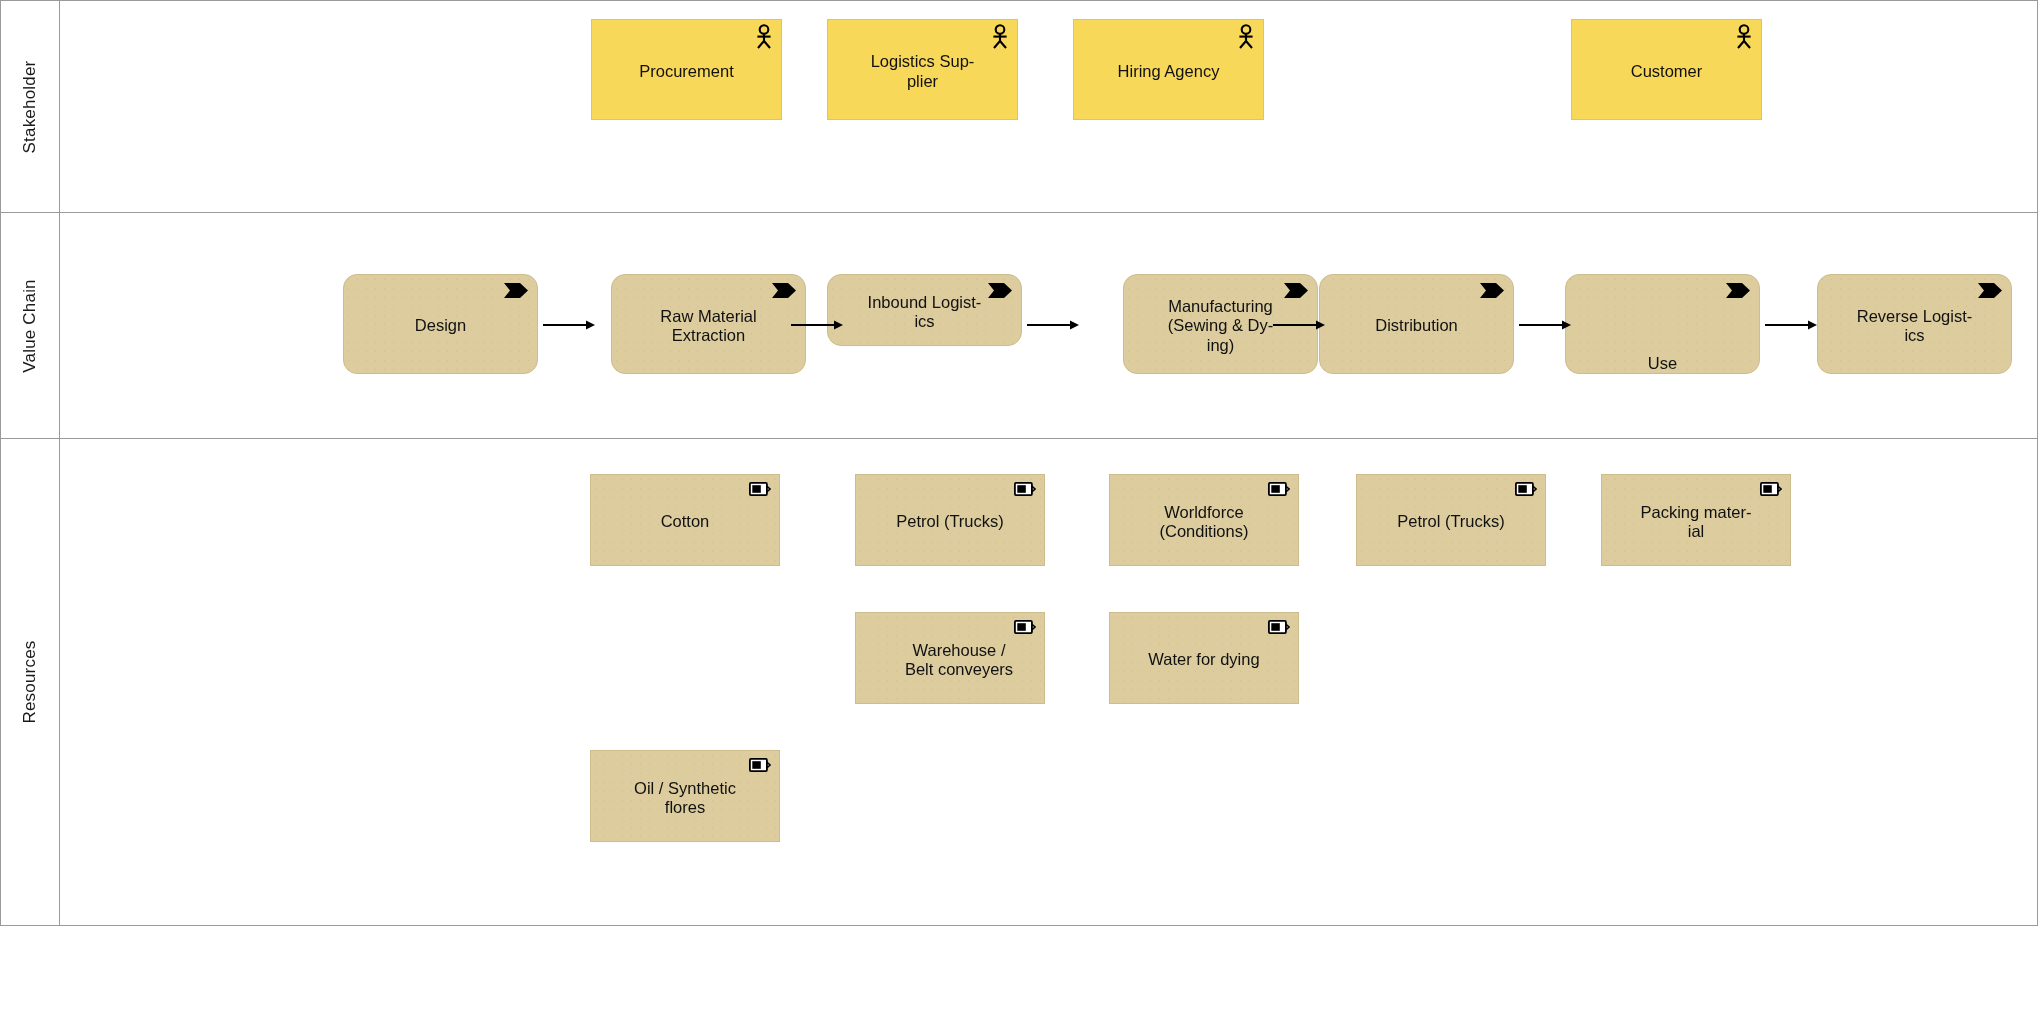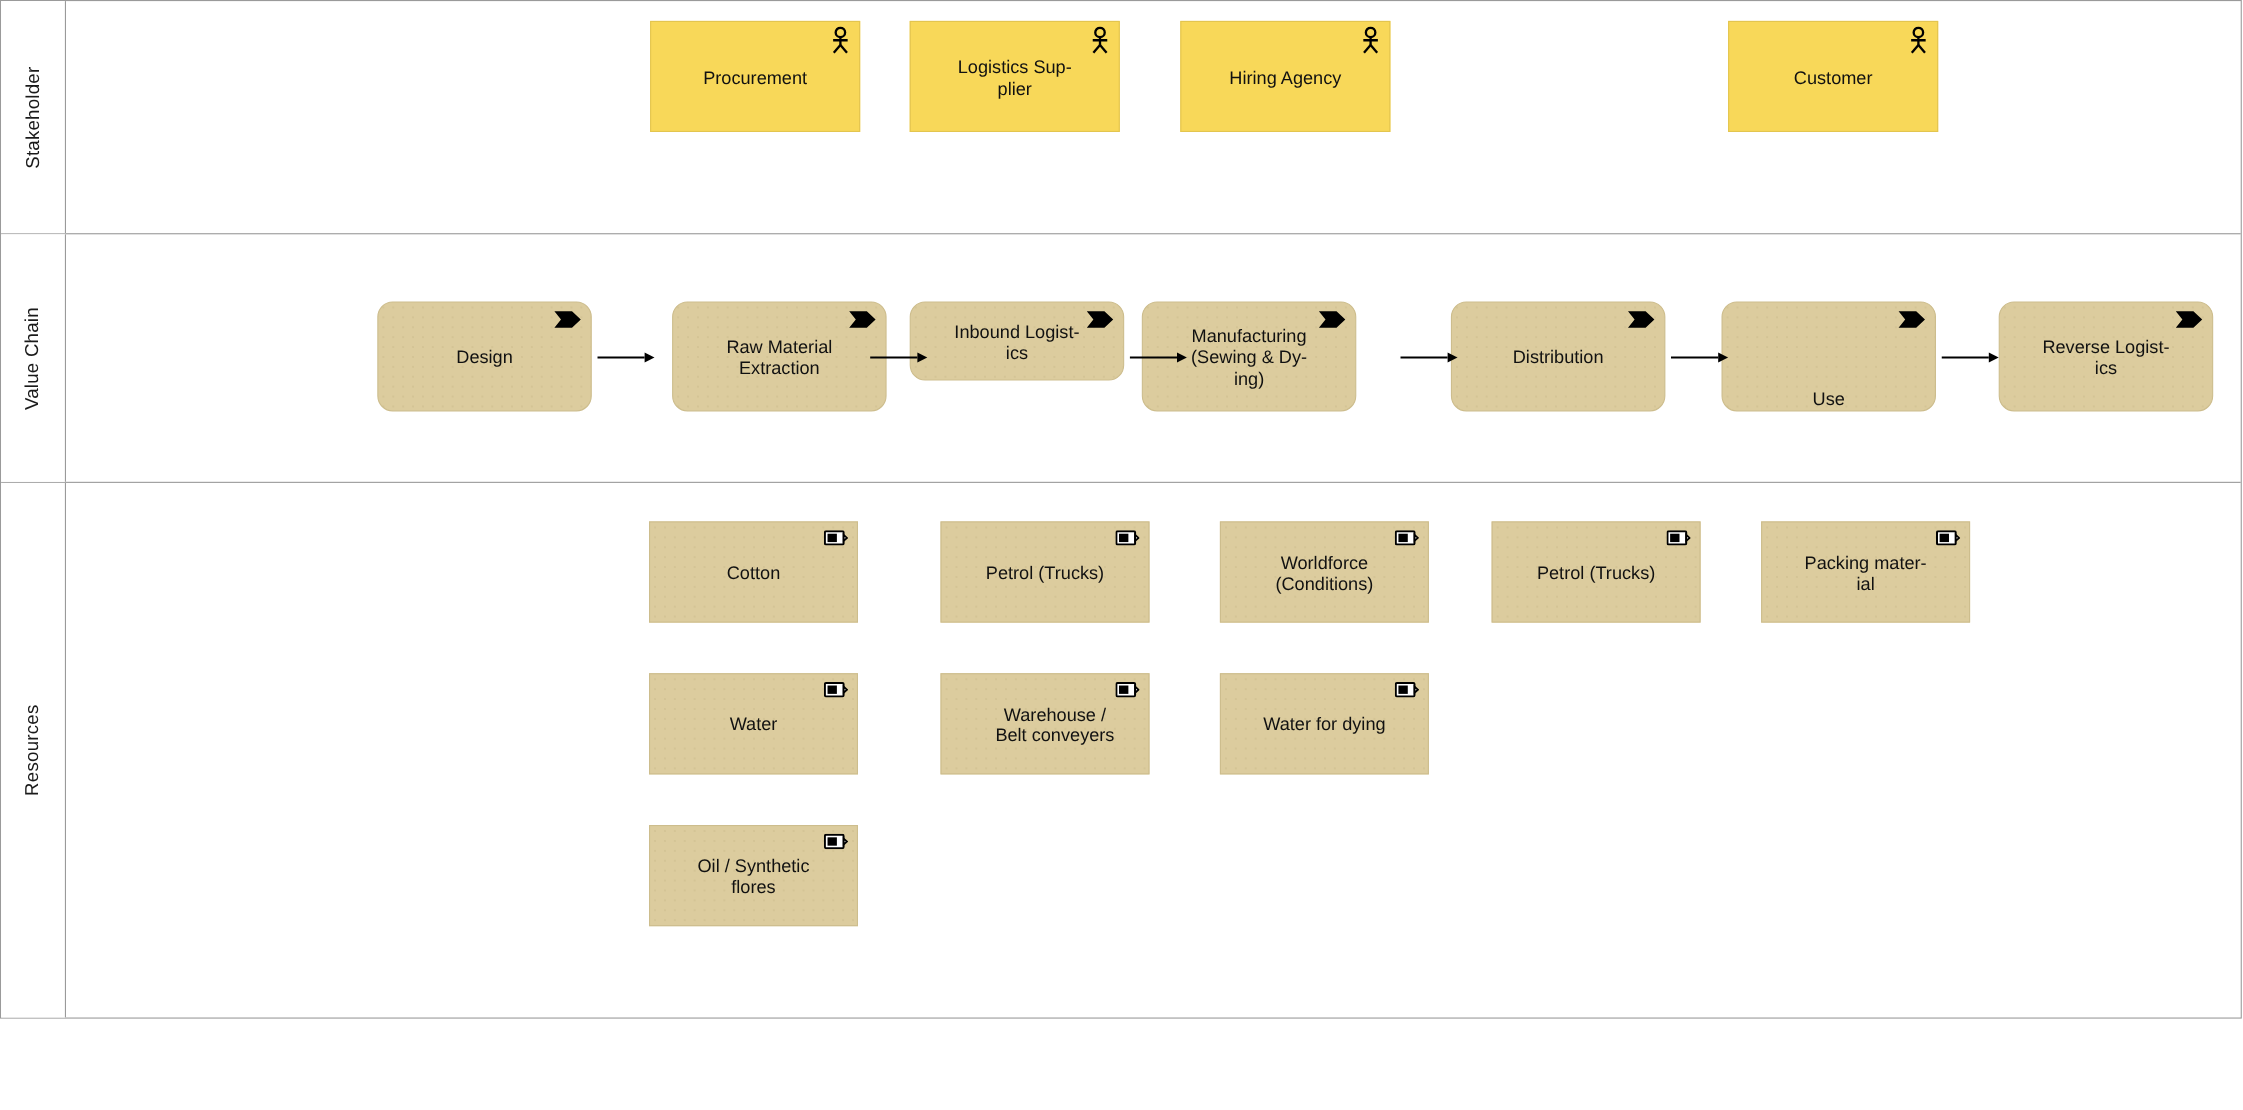--- a/index.html
+++ b/index.html
@@ -241,21 +241,21 @@
 ics</span>
         </div>
 
         <div class="arrow" style="left:967px; top:106px; width:53px;">
           <svg width="53" height="12" viewBox="0 0 53 12">
             <line x1="0" y1="6" x2="43" y2="6" stroke="#000" stroke-width="2"></line>
             <path d="M43 1.5 L52 6 L43 10.5 Z" fill="#000"></path>
           </svg>
         </div>
 
-        <div class="node node-process" style="left:978px; top:61px; width:195px; height:100px;">
+        <div class="node node-process" style="left:1063px; top:61px; width:195px; height:100px;">
           <span class="icon icon-process">
             <svg width="26" height="17" viewBox="0 0 26 17">
               <path d="M1 1 L17 1 L25 8.5 L17 16 L1 16 L7 8.5 Z" fill="#000"></path>
             </svg>
           </span>
           <span class="label">Manufacturing
 (Sewing &amp; Dy-
 ing)</span>
         </div>
 
@@ -367,30 +367,20 @@
             <svg width="22" height="14" viewBox="0 0 22 14">
               <rect x="0.9" y="0.9" width="17" height="12.2" rx="1" fill="#fff" stroke="#000" stroke-width="1.8"></rect>
               <rect x="3.3" y="3.2" width="8.5" height="7.6" fill="#000"></rect>
               <path d="M18 4.3 L21 7 L18 9.7 Z" fill="#fff" stroke="#000" stroke-width="1.6"></path>
             </svg>
           </span>
           <span class="label">Packing mater-
 ial</span>
         </div>
 
-        <div class="node node-resource" style="left:530px; top:173px; width:190px; height:92px;">
-          <span class="icon icon-resource">
-            <svg width="22" height="14" viewBox="0 0 22 14">
-              <rect x="0.9" y="0.9" width="17" height="12.2" rx="1" fill="#fff" stroke="#000" stroke-width="1.8"></rect>
-              <rect x="3.3" y="3.2" width="8.5" height="7.6" fill="#000"></rect>
-              <path d="M18 4.3 L21 7 L18 9.7 Z" fill="#fff" stroke="#000" stroke-width="1.6"></path>
-            </svg>
-          </span>
-          <span class="label">Water</span>
-        </div>
 
         <div class="node node-resource" style="left:795px; top:173px; width:190px; height:92px;padding-left:28px;">
           <span class="icon icon-resource">
             <svg width="22" height="14" viewBox="0 0 22 14">
               <rect x="0.9" y="0.9" width="17" height="12.2" rx="1" fill="#fff" stroke="#000" stroke-width="1.8"></rect>
               <rect x="3.3" y="3.2" width="8.5" height="7.6" fill="#000"></rect>
               <path d="M18 4.3 L21 7 L18 9.7 Z" fill="#fff" stroke="#000" stroke-width="1.6"></path>
             </svg>
           </span>
           <span class="label">Warehouse /

